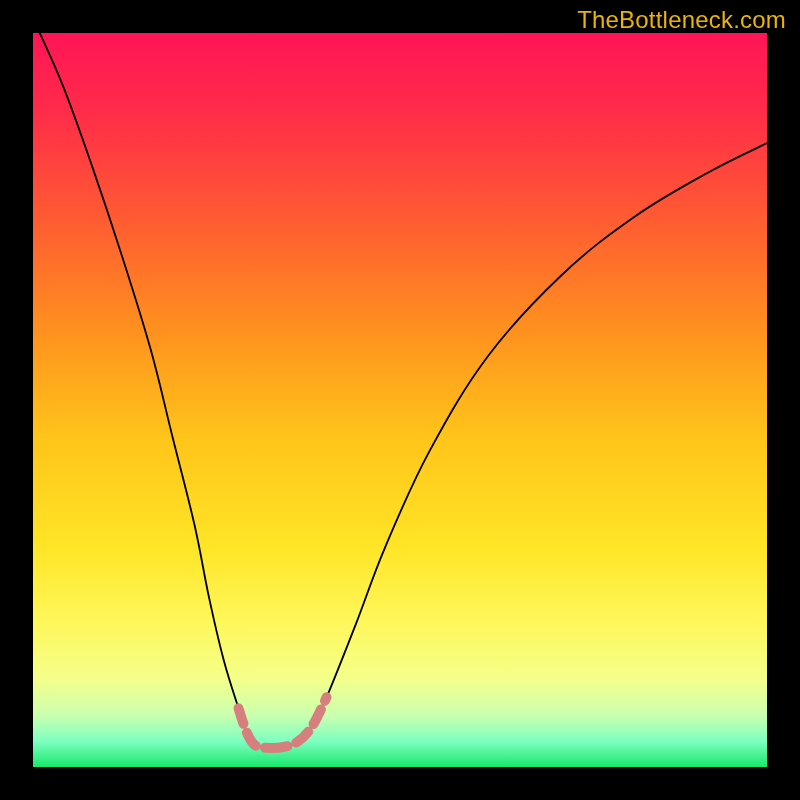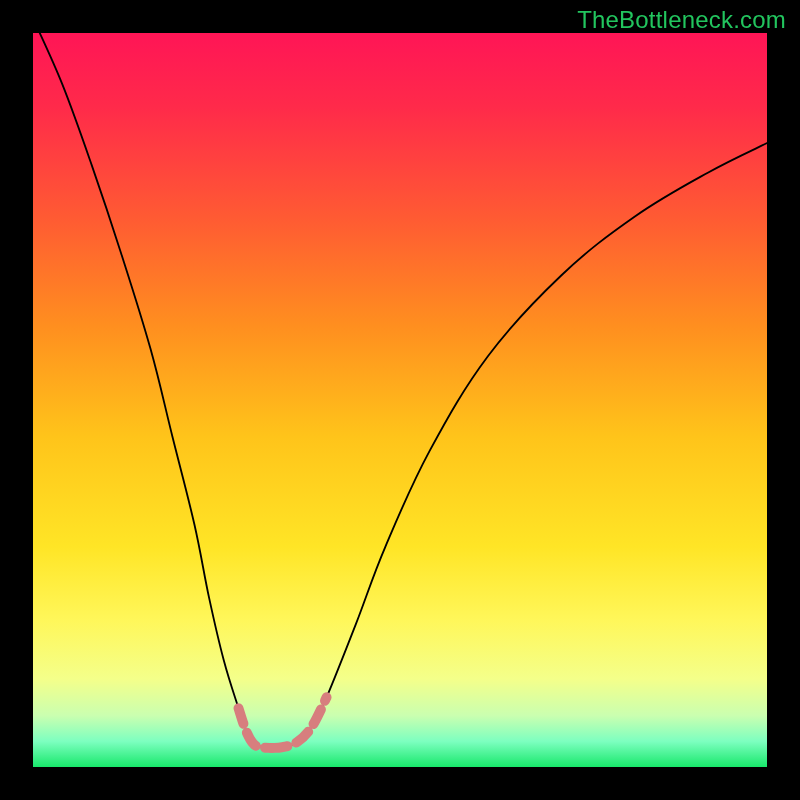--- a/index.html
+++ b/index.html
@@ -27,21 +27,21 @@
   }
   .gradient {
     width: 100%;
     height: 100%;
     display: block;
   }
   .watermark {
     position: absolute;
     top: 6px;
     right: 14px;
-    color: #22c55e;
+    color: #eab308;
     font-size: 24px;
     font-weight: 500;
     letter-spacing: 0.2px;
     user-select: none;
   }
   svg.curve-layer {
     position: absolute;
     left: 0;
     top: 0;
     width: 734px;

